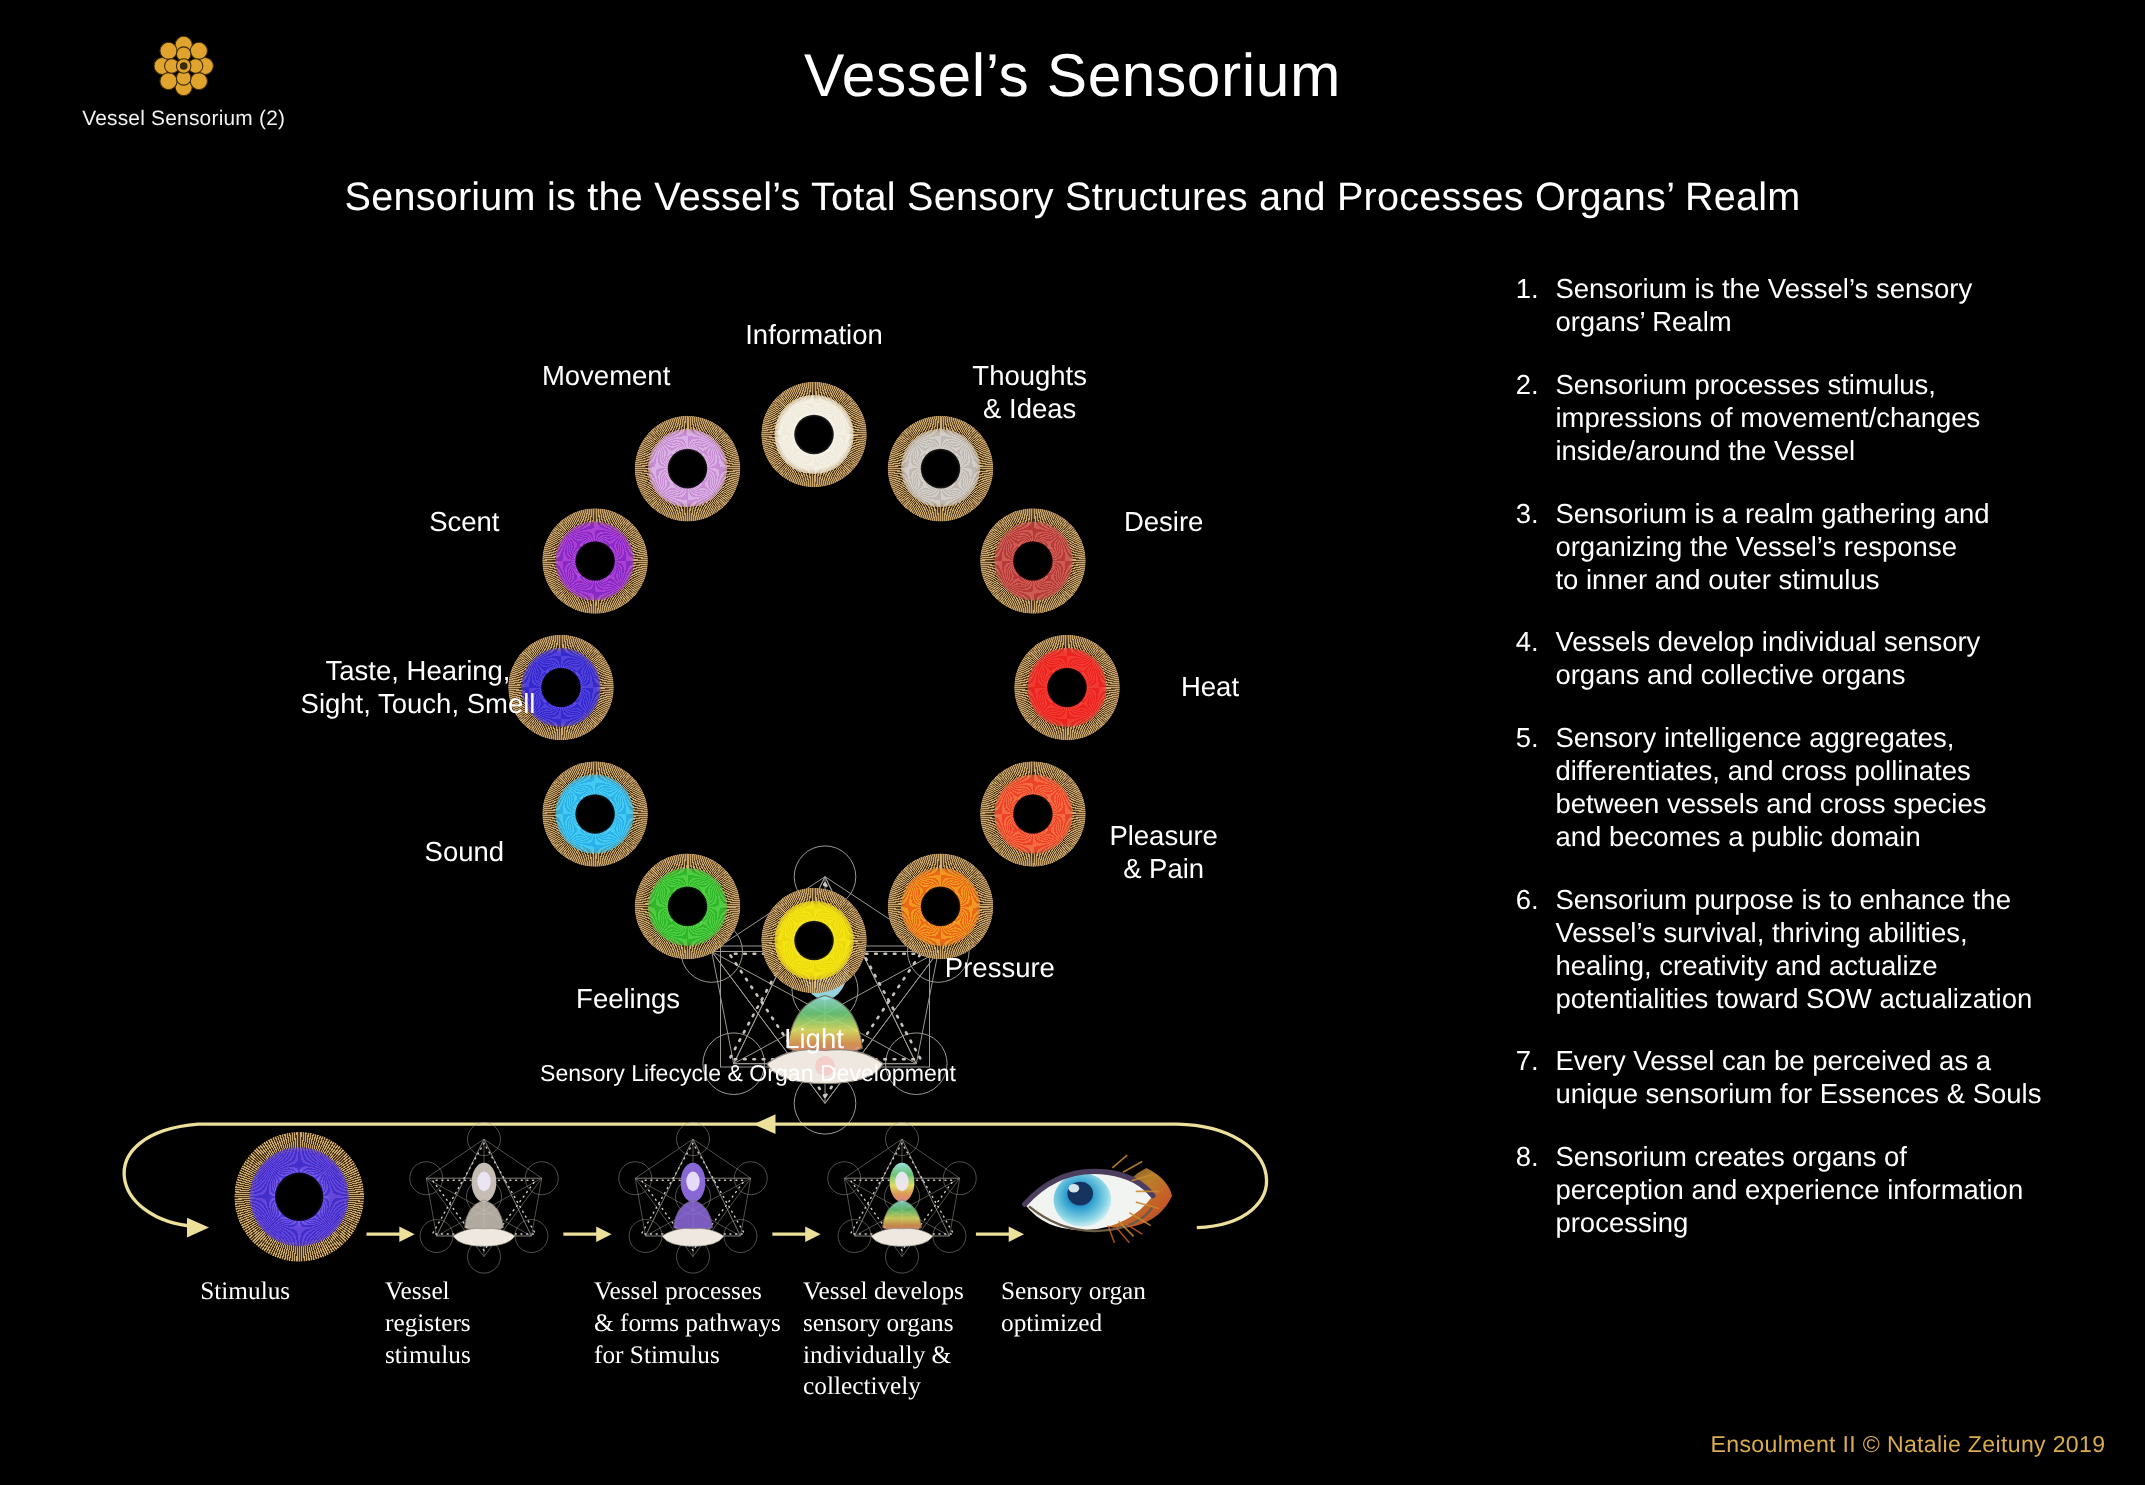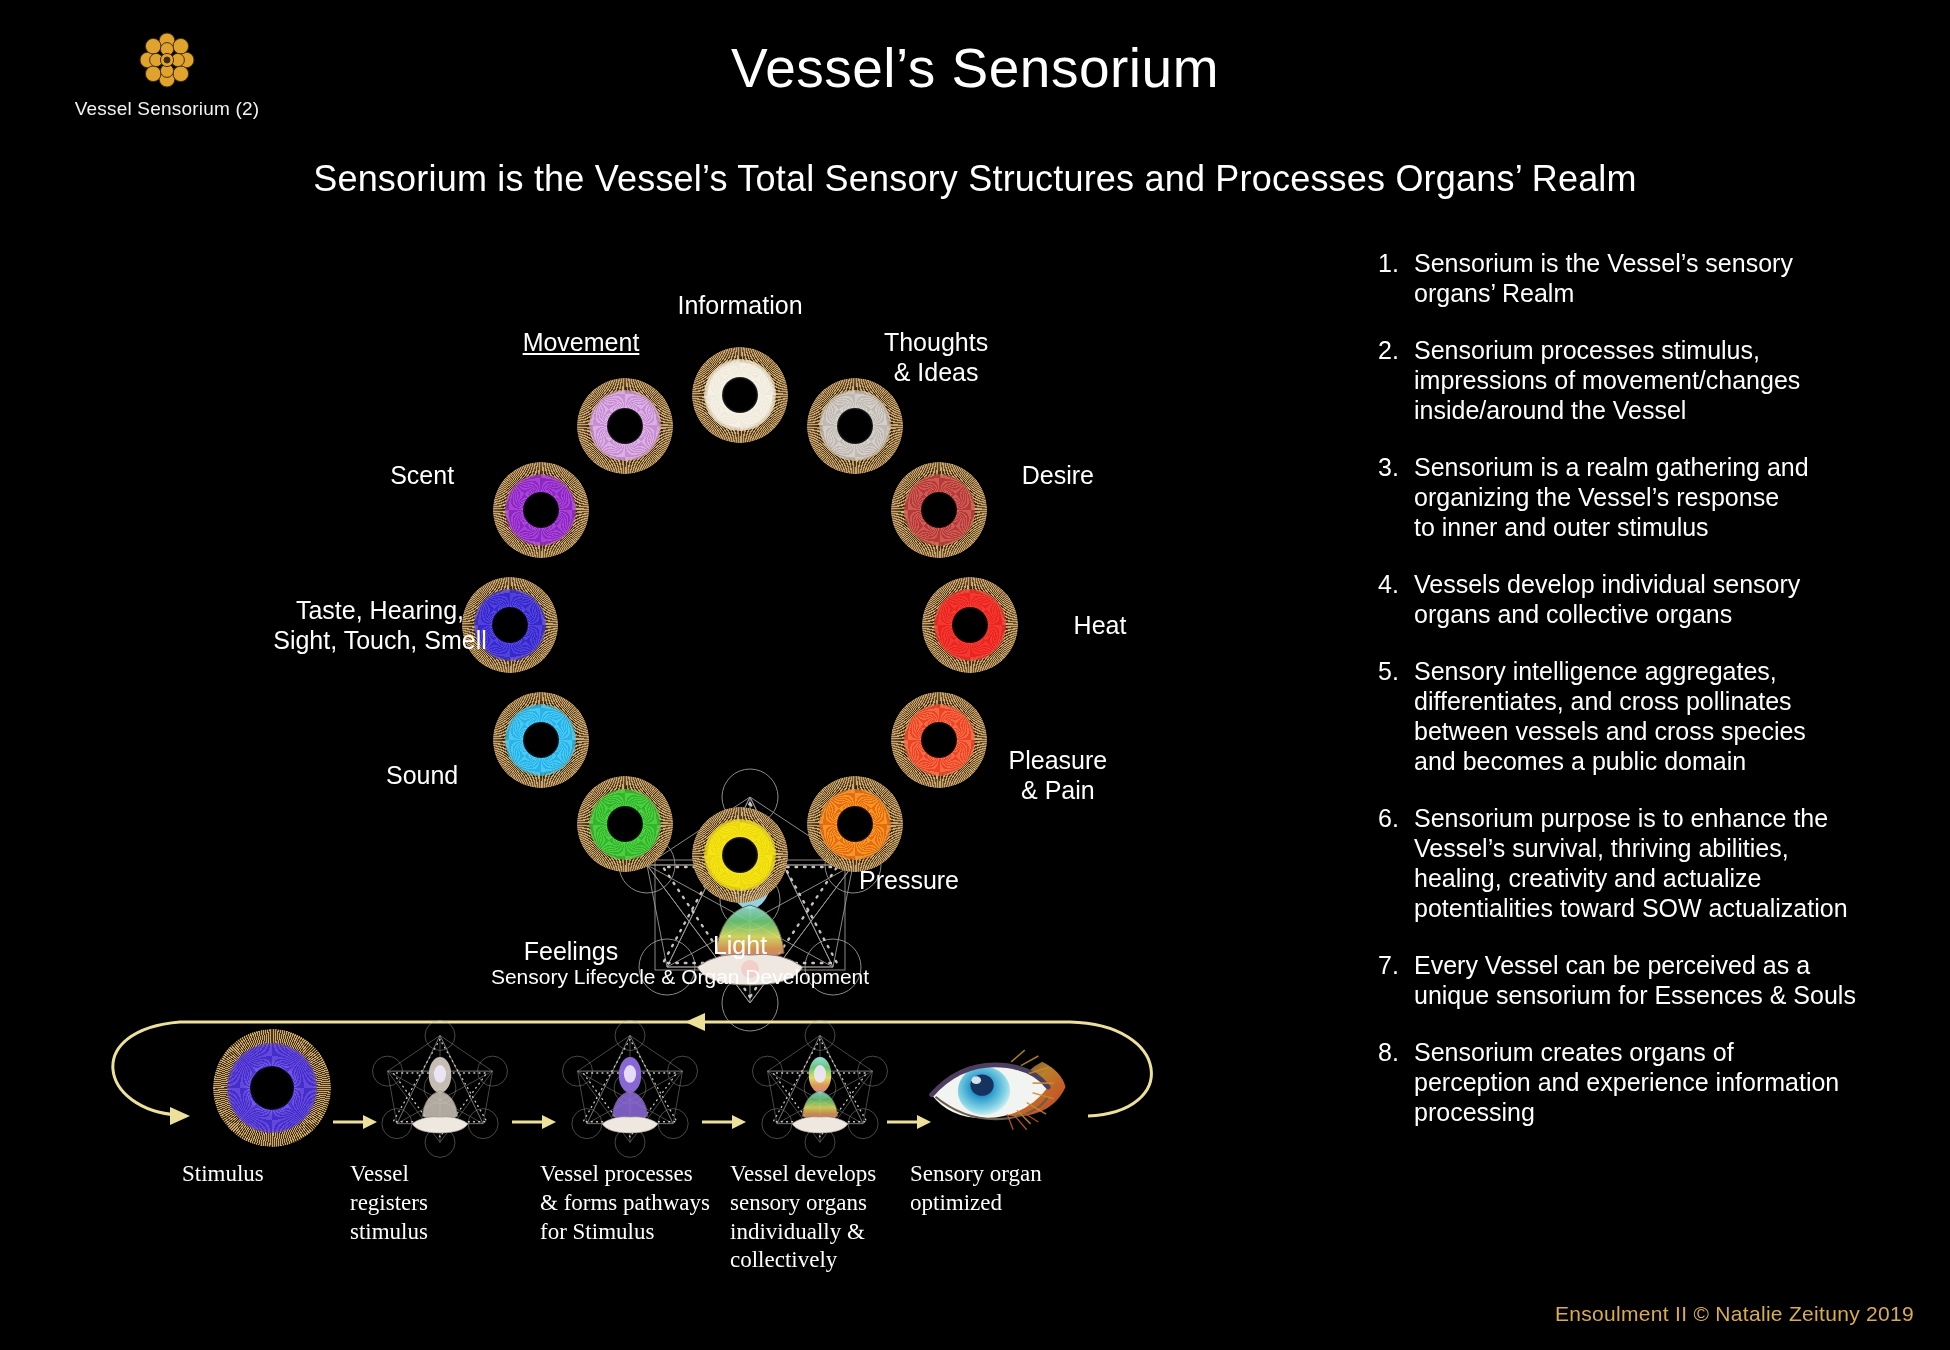--- a/index.html
+++ b/index.html
@@ -365,21 +365,21 @@
         <div class="iris-fib"></div>
         <div class="pupil"></div>
       </div>
       <div class="eye-label" style="left: 590px; top: 645px;">Light</div>
       <div class="eye" style="left: 475px; top: 524.186px; width: 96px; height: 96px;">
         <div class="iris-outer"></div>
         <div class="iris-color" style="background: radial-gradient(circle, rgb(117, 229, 103) 18%, rgb(69, 200, 60) 42%, rgb(69, 200, 60) 62%, rgba(190, 155, 100, 0.55) 84%, rgba(150, 115, 65, 0) 100%);"></div>
         <div class="iris-fib"></div>
         <div class="pupil"></div>
       </div>
-      <div class="eye-label" style="left: 420.99px; top: 607.543px; margin-top: 43px;">Feelings</div>
+      <div class="eye-label" style="left: 420.99px; top: 607.543px;">Feelings</div>
       <div class="eye" style="left: 390.814px; top: 440px; width: 96px; height: 96px;">
         <div class="iris-outer"></div>
         <div class="iris-color" style="background: radial-gradient(circle, rgb(122, 220, 255) 18%, rgb(62, 196, 240) 42%, rgb(62, 196, 240) 62%, rgba(190, 155, 100, 0.55) 84%, rgba(150, 115, 65, 0) 100%);"></div>
         <div class="iris-fib"></div>
         <div class="pupil"></div>
       </div>
       <div class="eye-label" style="left: 272.139px; top: 475.231px;">Sound</div>
       <div class="eye" style="left: 360px; top: 325px; width: 96px; height: 96px;">
         <div class="iris-outer"></div>
         <div class="iris-color" style="background: radial-gradient(circle, rgb(127, 107, 255) 18%, rgb(74, 58, 216) 42%, rgb(74, 58, 216) 62%, rgba(190, 155, 100, 0.55) 84%, rgba(150, 115, 65, 0) 100%);"></div>
@@ -394,21 +394,21 @@
         <div class="iris-fib"></div>
         <div class="pupil"></div>
       </div>
       <div class="eye-label" style="left: 272.139px; top: 174.769px;">Scent</div>
       <div class="eye" style="left: 475px; top: 125.814px; width: 96px; height: 96px;">
         <div class="iris-outer"></div>
         <div class="iris-color" style="background: radial-gradient(circle, rgb(236, 204, 242) 18%, rgb(214, 168, 224) 42%, rgb(214, 168, 224) 62%, rgba(190, 155, 100, 0.55) 84%, rgba(150, 115, 65, 0) 100%);"></div>
         <div class="iris-fib"></div>
         <div class="pupil"></div>
       </div>
-      <div class="eye-label" style="left: 431px; top: 42.4568px; text-decoration: underline;">Movement</div>
+      <div class="eye-label" style="left: 401px; top: 42.4568px;">Movement</div>
     </div>
 
   <div class="lifecycle-title">Sensory Lifecycle &amp; Organ Development</div>
   <div class="lifecycle" id="lifecycle">
     <svg class="lc-loop" viewBox="0 0 1260 200">
       <g stroke="#ece09a" stroke-width="3" fill="none">
         <path d="M118 115 C 40 110, 22 30, 120 22 L 1010 22"></path>
         <path d="M1010 22 C 1110 24, 1120 112, 1028 116"></path>
       </g>
       <polygon points="625,22 645,13 645,31" fill="#ece09a"></polygon>

